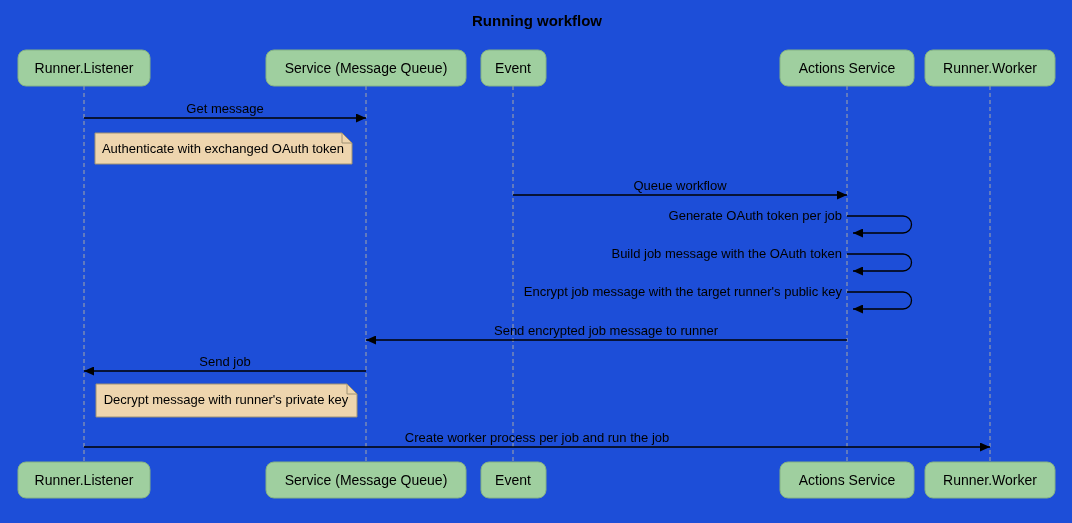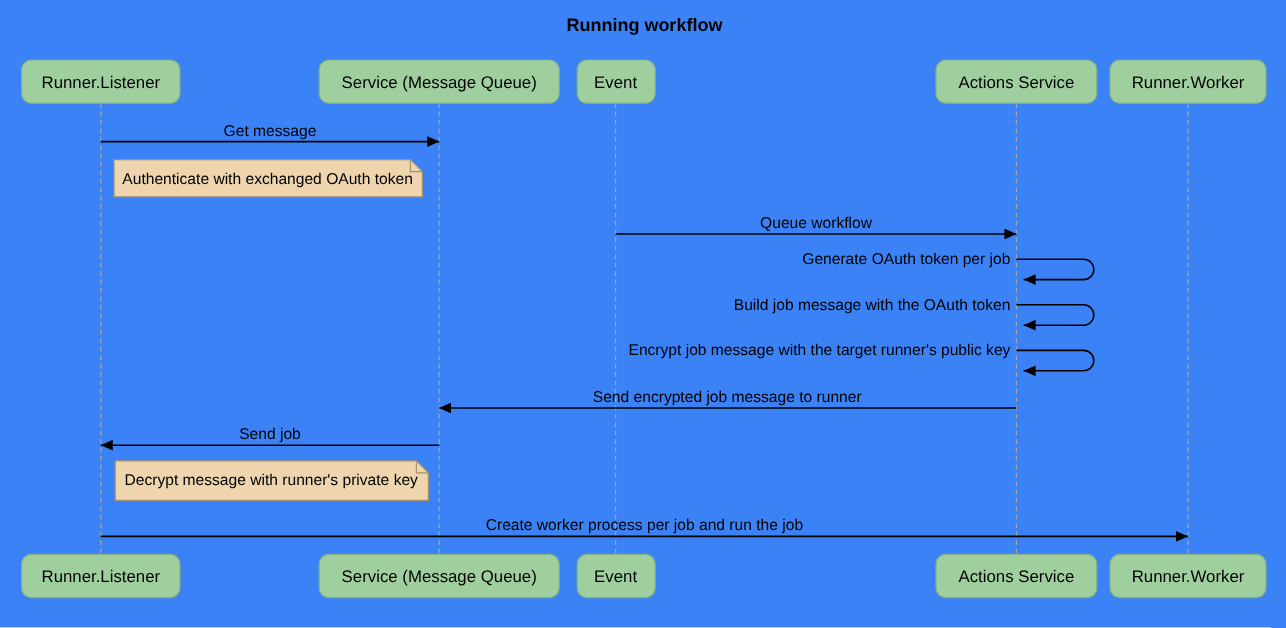--- a/index.html
+++ b/index.html
@@ -1,20 +1,20 @@
 <!DOCTYPE html>
 <html><head>
 <meta charset="utf-8">
 <style>
   html, body { margin: 0; padding: 0; background: #ffffff; }
   .stage {
     position: relative;
     width: 1072px;
     height: 523px;
-    background: #3b82f6;
+    background: #1d4ed8;
     font-family: "Liberation Sans", sans-serif;
     overflow: hidden;
   }
   svg { display: block; }
   text {
     font-family: "Liberation Sans", sans-serif;
     fill: #000000;
   }
   .title-text { font-size: 15px; font-weight: bold; }
   .actor-text { font-size: 14px; }

